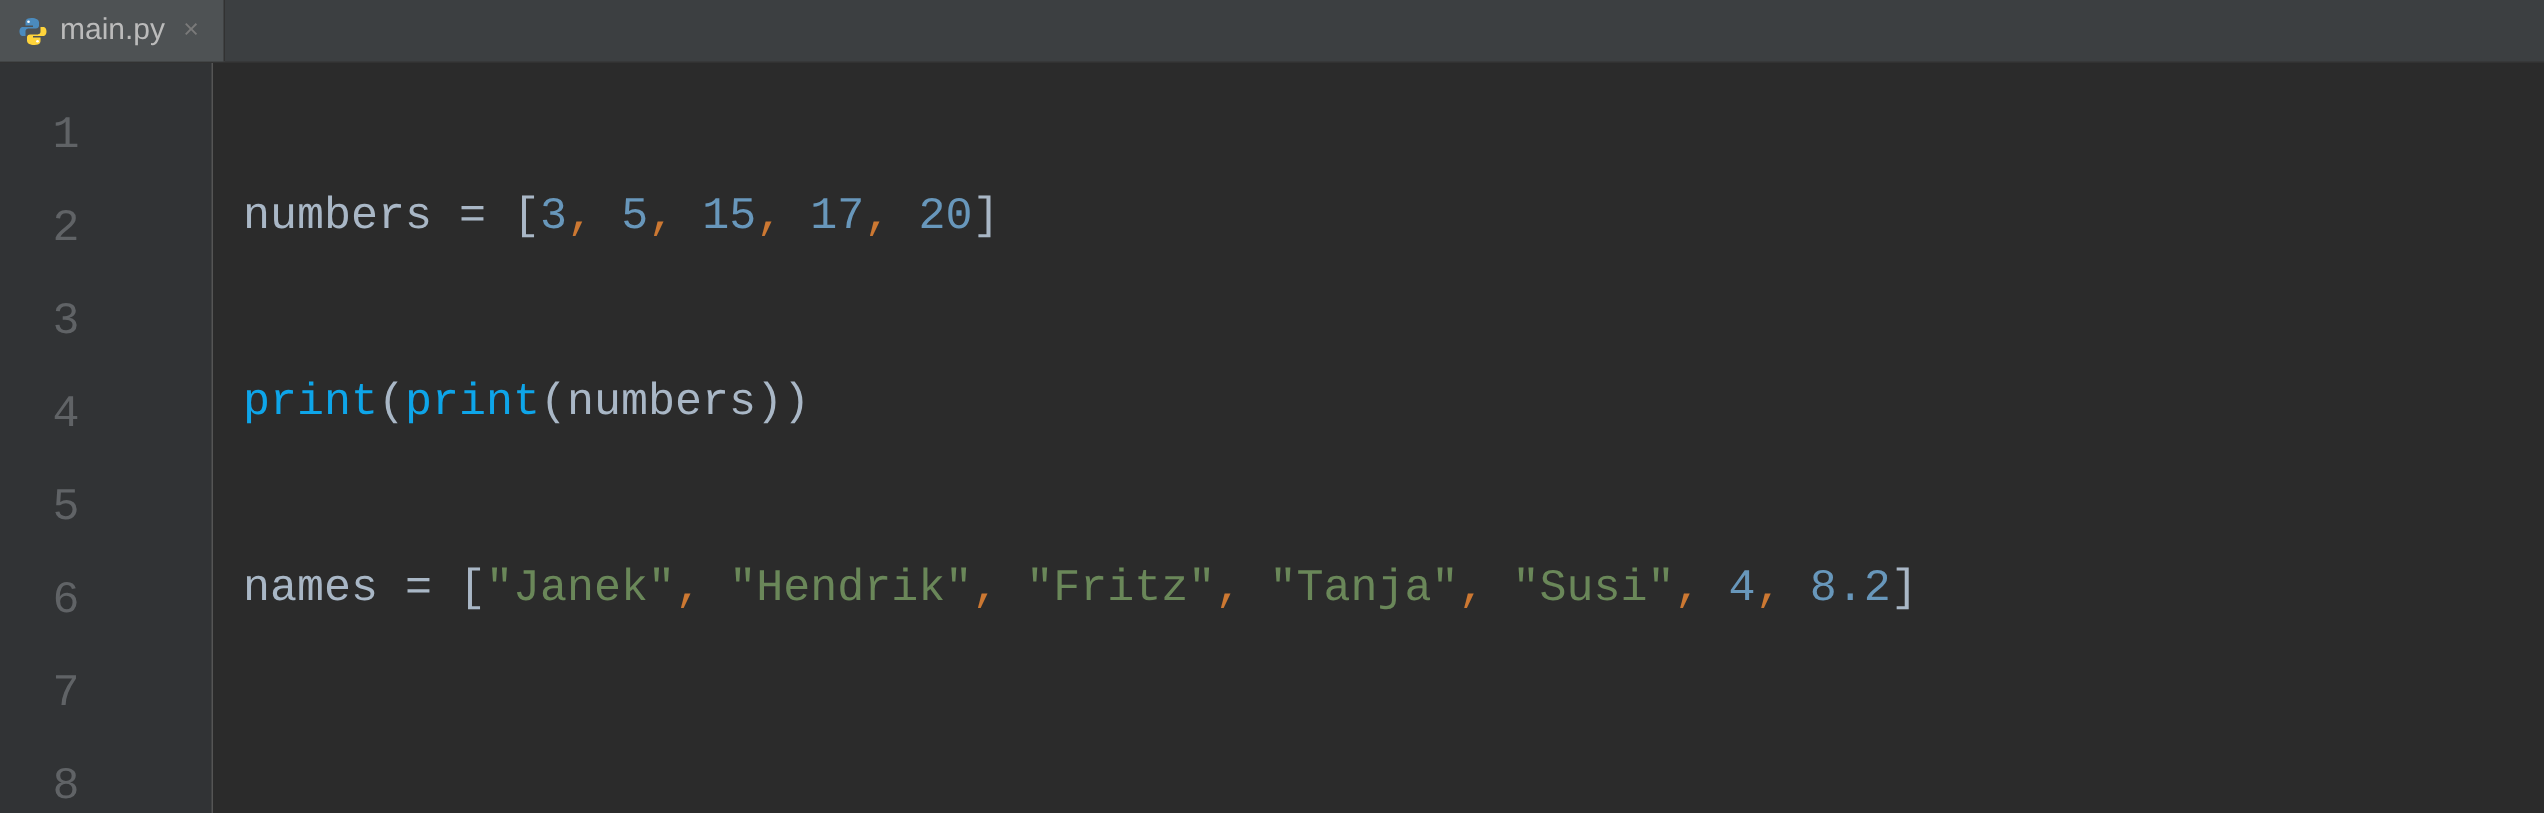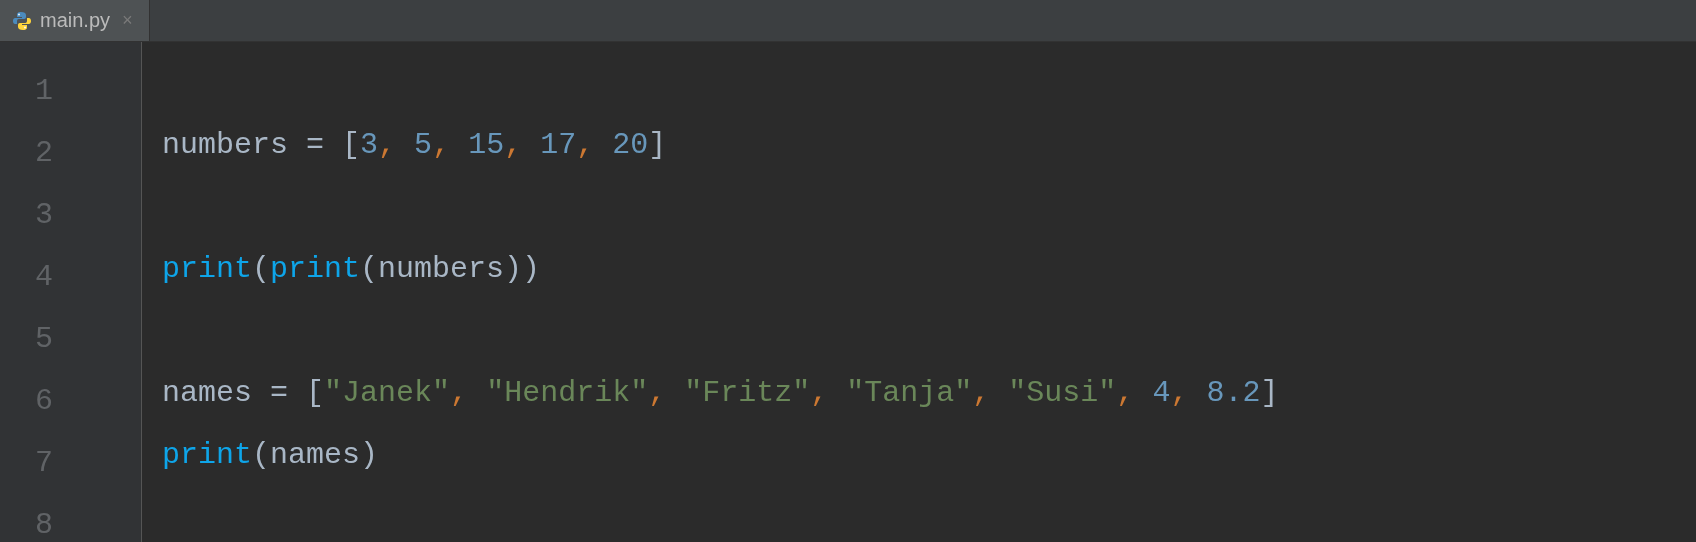--- a/index.html
+++ b/index.html
@@ -115,16 +115,15 @@
     <div class="gutter-line">7</div>
     <div class="gutter-line">8</div>
   </div>
   <div class="code-area">
     <div class="code-line"></div>
     <div class="code-line"><span class="tok-default">numbers </span><span class="tok-operator">= </span><span class="tok-bracket">[</span><span class="tok-number">3</span><span class="tok-comma">,</span><span class="tok-default"> </span><span class="tok-number">5</span><span class="tok-comma">,</span><span class="tok-default"> </span><span class="tok-number">15</span><span class="tok-comma">,</span><span class="tok-default"> </span><span class="tok-number">17</span><span class="tok-comma">,</span><span class="tok-default"> </span><span class="tok-number">20</span><span class="tok-bracket">]</span></div>
     <div class="code-line"></div>
     <div class="code-line"><span class="tok-builtin">print</span><span class="tok-bracket">(</span><span class="tok-builtin">print</span><span class="tok-bracket">(numbers))</span></div>
     <div class="code-line"></div>
     <div class="code-line"><span class="tok-default">names </span><span class="tok-operator">= </span><span class="tok-bracket">[</span><span class="tok-string">"Janek"</span><span class="tok-comma">,</span><span class="tok-default"> </span><span class="tok-string">"Hendrik"</span><span class="tok-comma">,</span><span class="tok-default"> </span><span class="tok-string">"Fritz"</span><span class="tok-comma">,</span><span class="tok-default"> </span><span class="tok-string">"Tanja"</span><span class="tok-comma">,</span><span class="tok-default"> </span><span class="tok-string">"Susi"</span><span class="tok-comma">,</span><span class="tok-default"> </span><span class="tok-number">4</span><span class="tok-comma">,</span><span class="tok-default"> </span><span class="tok-number">8.2</span><span class="tok-bracket">]</span></div>
-    <div class="code-line"><span class="tok-builtin">print</span><span class="tok-bracket">(names)</span></div>
     <div class="code-line"></div>
   </div>
 </div>
 
 </body></html>

